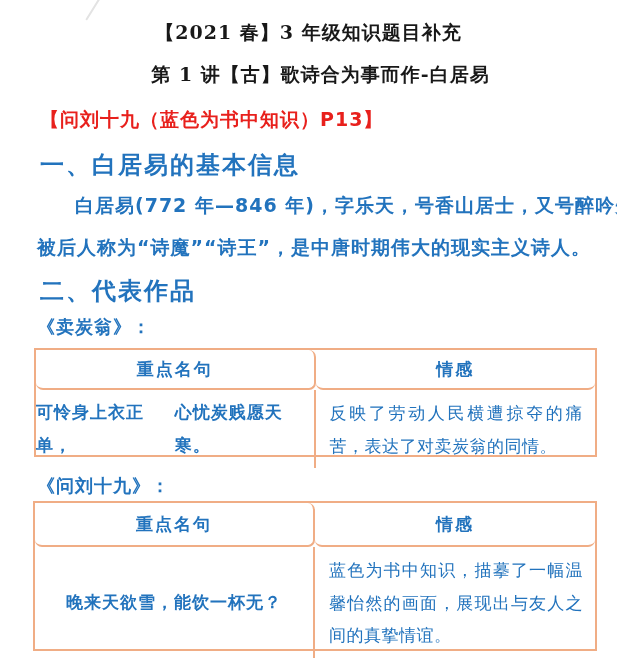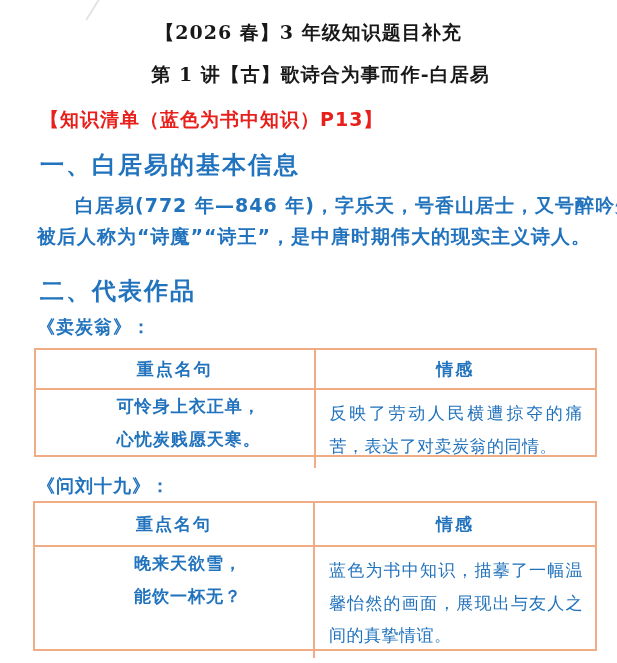--- a/index.html
+++ b/index.html
@@ -32,64 +32,64 @@
     color:var(--blue);letter-spacing:2px;
   }
   #sec1-heading{top:149px;}
   #sec2-heading{top:275px;}
 
   .para-line{
     position:absolute;font-size:19px;color:var(--blue);font-weight:600;
     letter-spacing:1px;white-space:nowrap;
   }
   #para-line1{top:193px;left:75px;}
-  #para-line2{top:224px;left:37px;}
+  #para-line2{top:235px;left:37px;}
 
   .work-title{
     position:absolute;left:37px;font-size:18px;font-weight:700;
     color:var(--blue);letter-spacing:1px;
   }
   #work1-title{top:315px;}
   #work2-title{top:474px;}
 
   .tbl{
     position:absolute;display:grid;grid-template-columns:1fr 1fr;
     border:2px solid var(--border);background:#fff;box-sizing:border-box;
   }
   #table1{top:348px;left:34px;width:563px;height:109px;grid-template-rows:40px 1fr;}
   #table2{top:501px;left:33px;width:564px;height:150px;grid-template-rows:44px 1fr;}
 
   .cell{box-sizing:border-box;color:var(--blue);font-size:17px;}
   .cell.left{border-right:2px solid var(--border);}
   .cell.head{
     border-bottom:2px solid var(--border);
     display:flex;align-items:center;justify-content:center;
-    font-weight:700;letter-spacing:2px;
+    font-weight:700;letter-spacing:2px;border-radius:7px;
   }
   .cell.quote{
-    display:flex;flex-direction:column;align-items:center;
-    font-weight:600;line-height:33px;letter-spacing:1px;margin-left:28px;
+    display:flex;flex-direction:row;align-items:center;justify-content:center;
+    font-weight:600;line-height:33px;letter-spacing:1px;
   }
   .cell.emotion{
     padding:7px 12px 6px 14px;font-weight:400;line-height:32.5px;
     text-align:justify;letter-spacing:0.5px;
   }
 </style>
 </head>
 <body>
 
 <div class="page">
 
   <div class="stray-mark"></div>
 
-  <div class="doc-title">【2026 春】3 年级知识题目补充</div>
+  <div class="doc-title">【2021 春】3 年级知识题目补充</div>
 
   <div class="doc-subtitle">第 1 讲【古】歌诗合为事而作-白居易</div>
 
-  <div class="red-heading">【知识清单（蓝色为书中知识）P13】</div>
+  <div class="red-heading">【问刘十九（蓝色为书中知识）P13】</div>
 
   <div class="sec-heading" id="sec1-heading">一、白居易的基本信息</div>
 
   <div class="para-line" id="para-line1">白居易(772 年—846 年)，字乐天，号香山居士，又号醉吟先生，</div>
 
   <div class="para-line" id="para-line2">被后人称为“诗魔”“诗王”，是中唐时期伟大的现实主义诗人。</div>
 
   <div class="sec-heading" id="sec2-heading">二、代表作品</div>
 
   <div class="work-title" id="work1-title">《卖炭翁》：</div>

